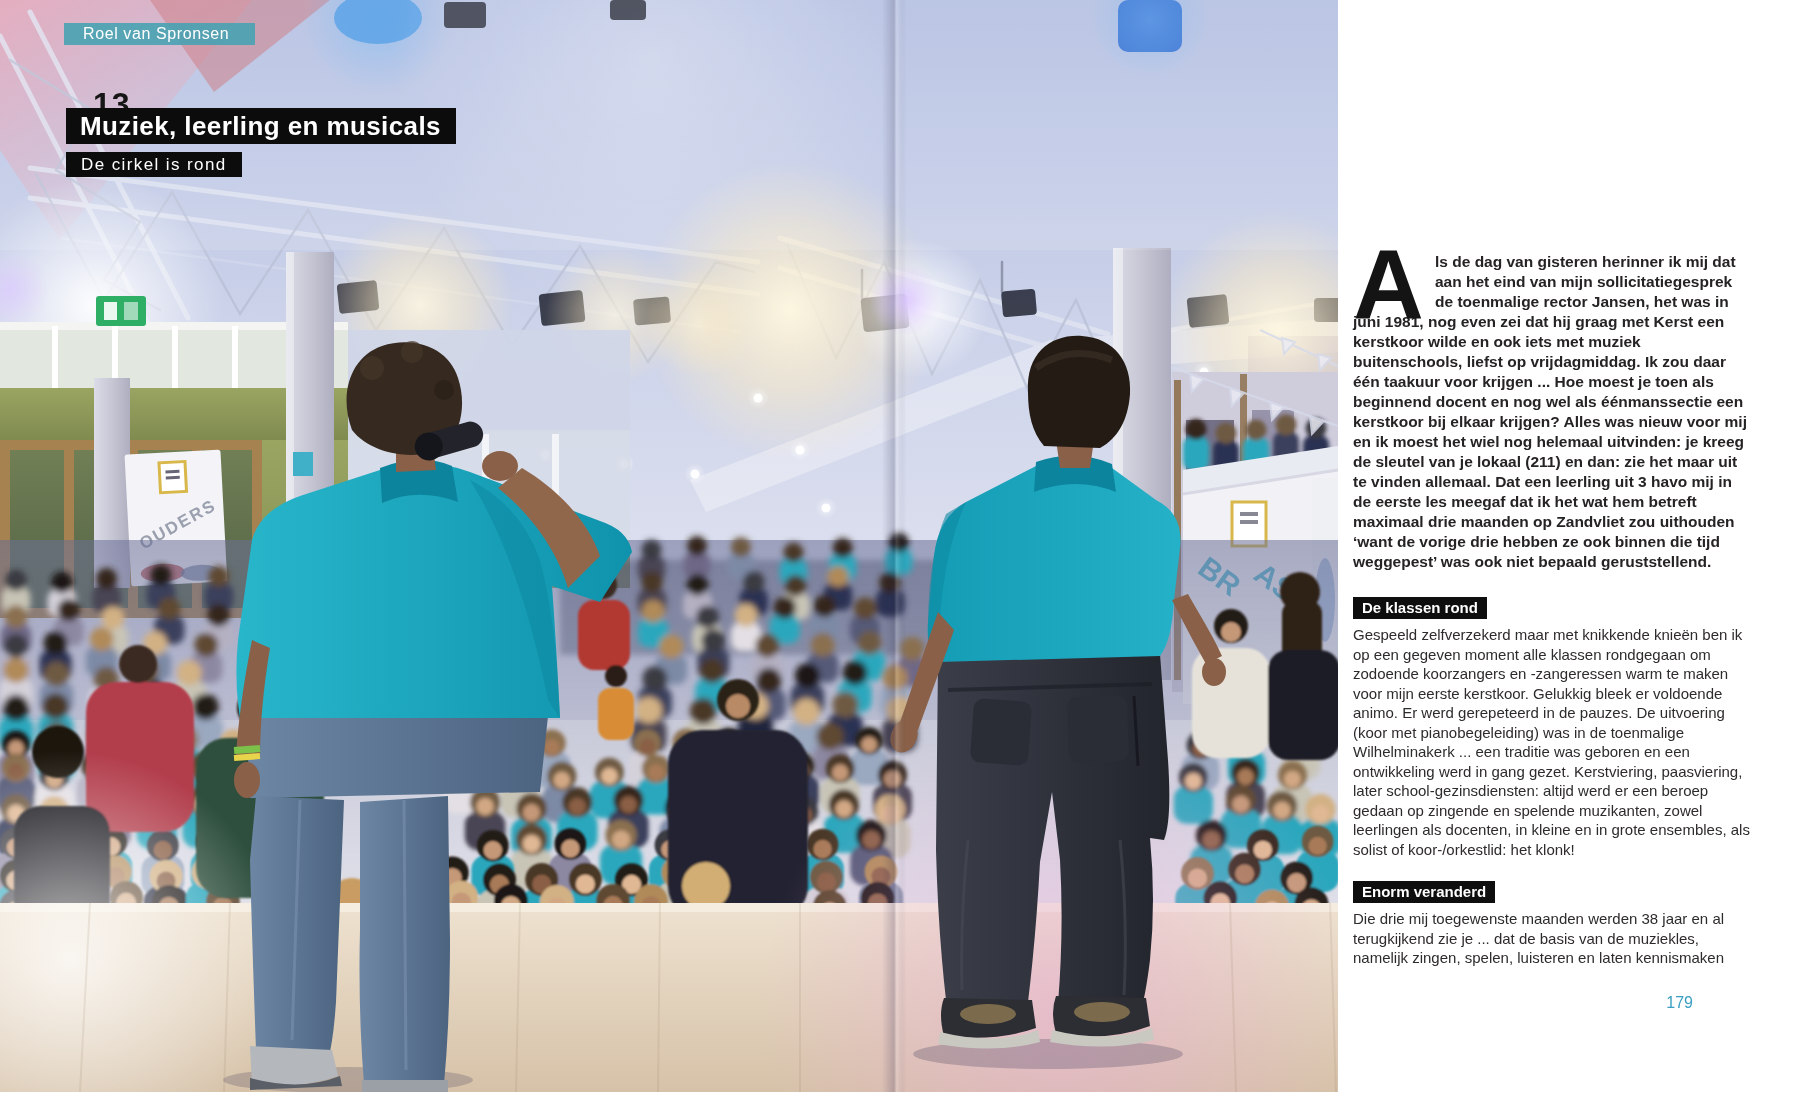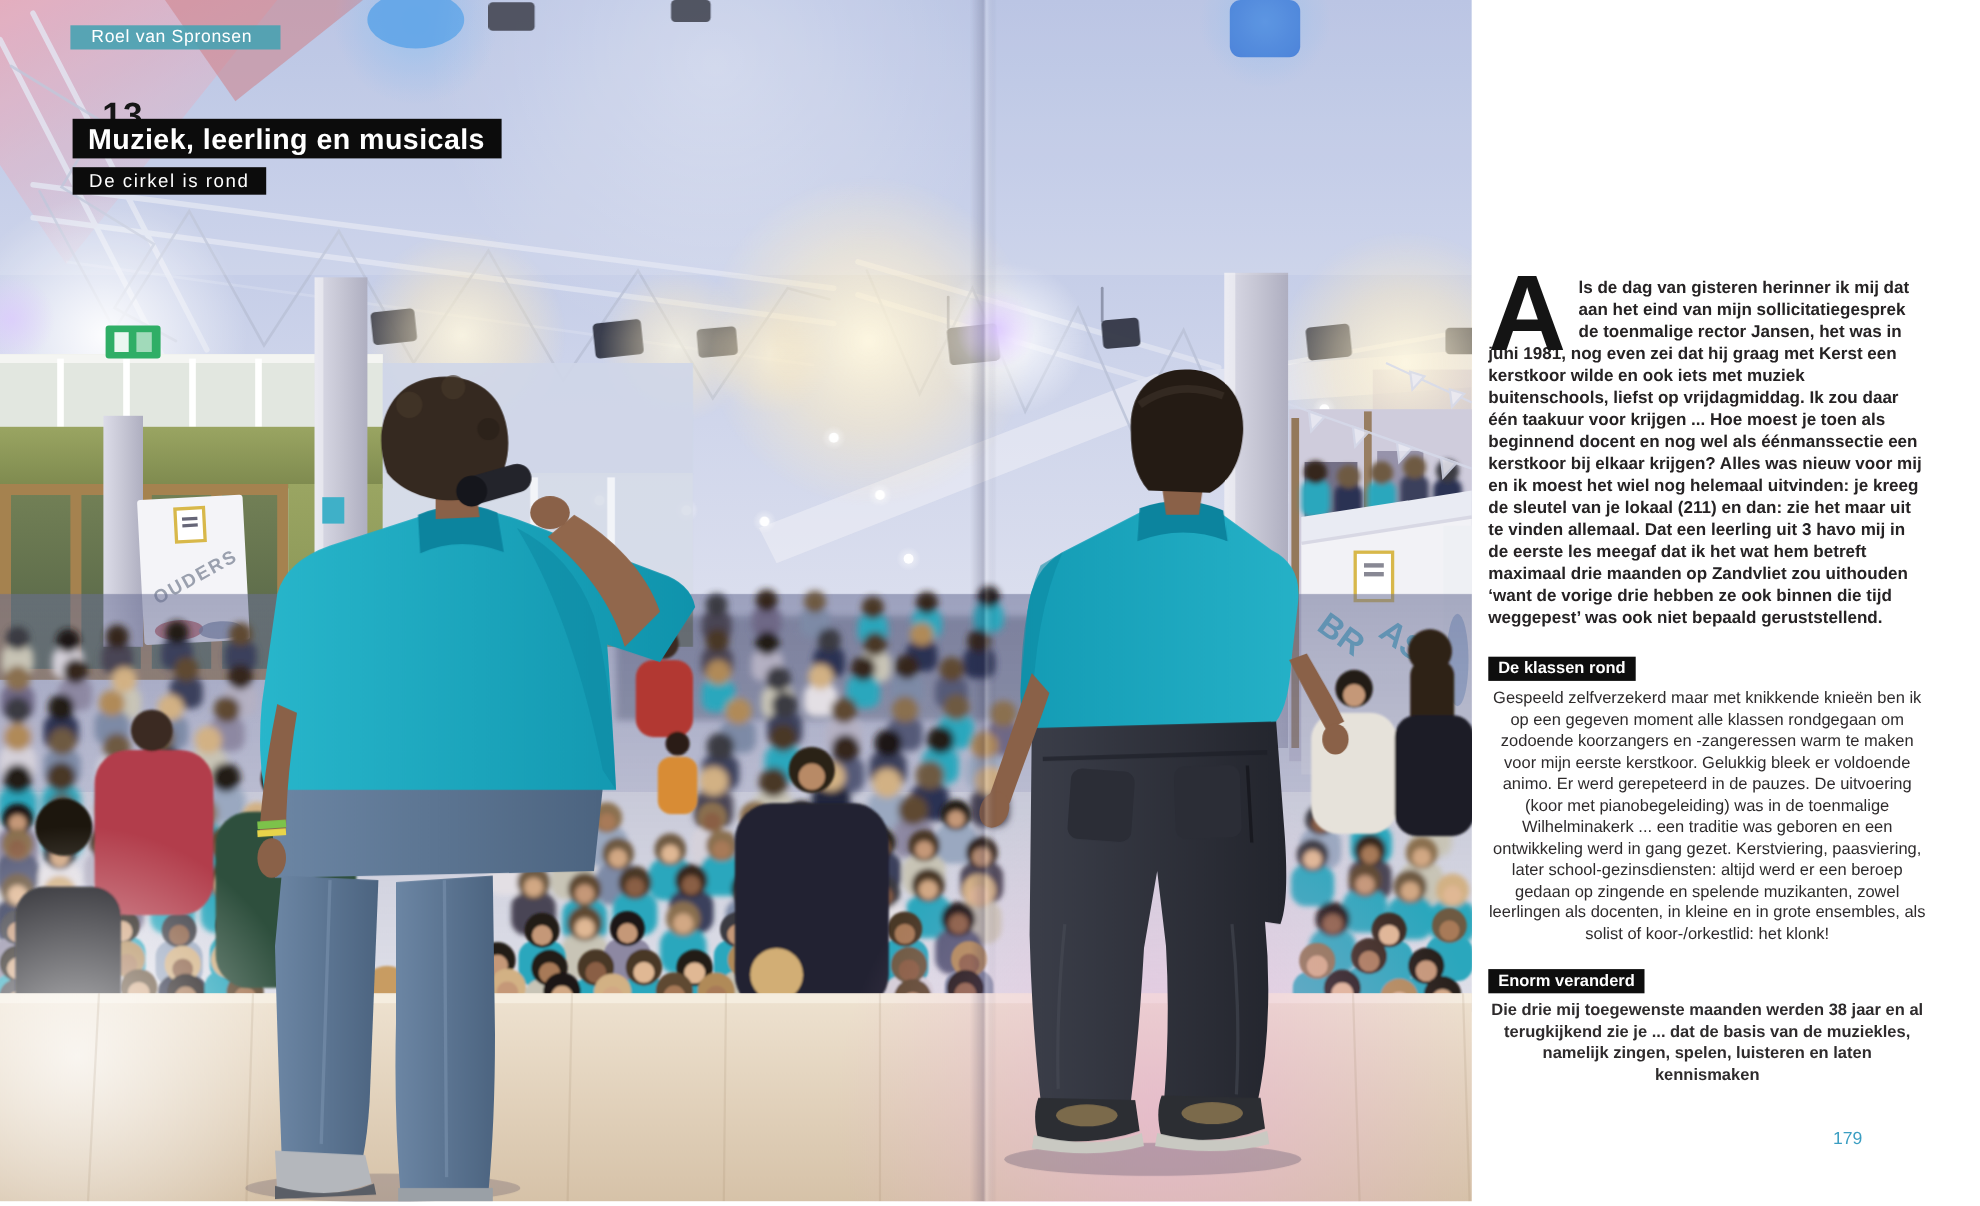--- a/index.html
+++ b/index.html
@@ -23,23 +23,23 @@
   
   .column{position:absolute;left:1353px;top:252px;width:398px;color:#262324;}
   .p1{position:relative;font-size:15.5px;line-height:20px;font-weight:bold;
       text-align:left;margin:0 0 25px 0;}
   .dropcap{position:absolute;left:0;top:-8px;font-size:98px;line-height:80px;
       font-weight:bold;color:#141414;letter-spacing:-2px;}
   .dropcap-spacer{float:left;width:82px;height:58px;}
   .sec-heading{display:inline-block;background:#0e0e0e;color:#fff;font-size:15px;
       font-weight:bold;padding:2px 9px 3px 9px;margin:0 0 6px 0;text-align:right;}
   .body-p{font-size:15px;line-height:19.5px;font-weight:normal;color:#2e2b2c;
-      margin:0 0 22px 0;text-align:center;}
-  .body-p.last{margin-bottom:0;font-weight:bold;}
-  .page-number{margin-top:40px;text-align:right;font-size:16px;color:#3b9ec2;
+      margin:0 0 22px 0;}
+  .body-p.last{margin-bottom:0;}
+  .page-number{margin-top:26px;text-align:right;font-size:16px;color:#3b9ec2;
       padding-right:58px;}
 </style>
 </head>
 <body>
 
 <div class="spread">
 
   <div class="photo-wrap">
   <svg width="1338" height="1092" viewBox="0 0 1338 1092" xmlns="http://www.w3.org/2000/svg">
     <defs>

